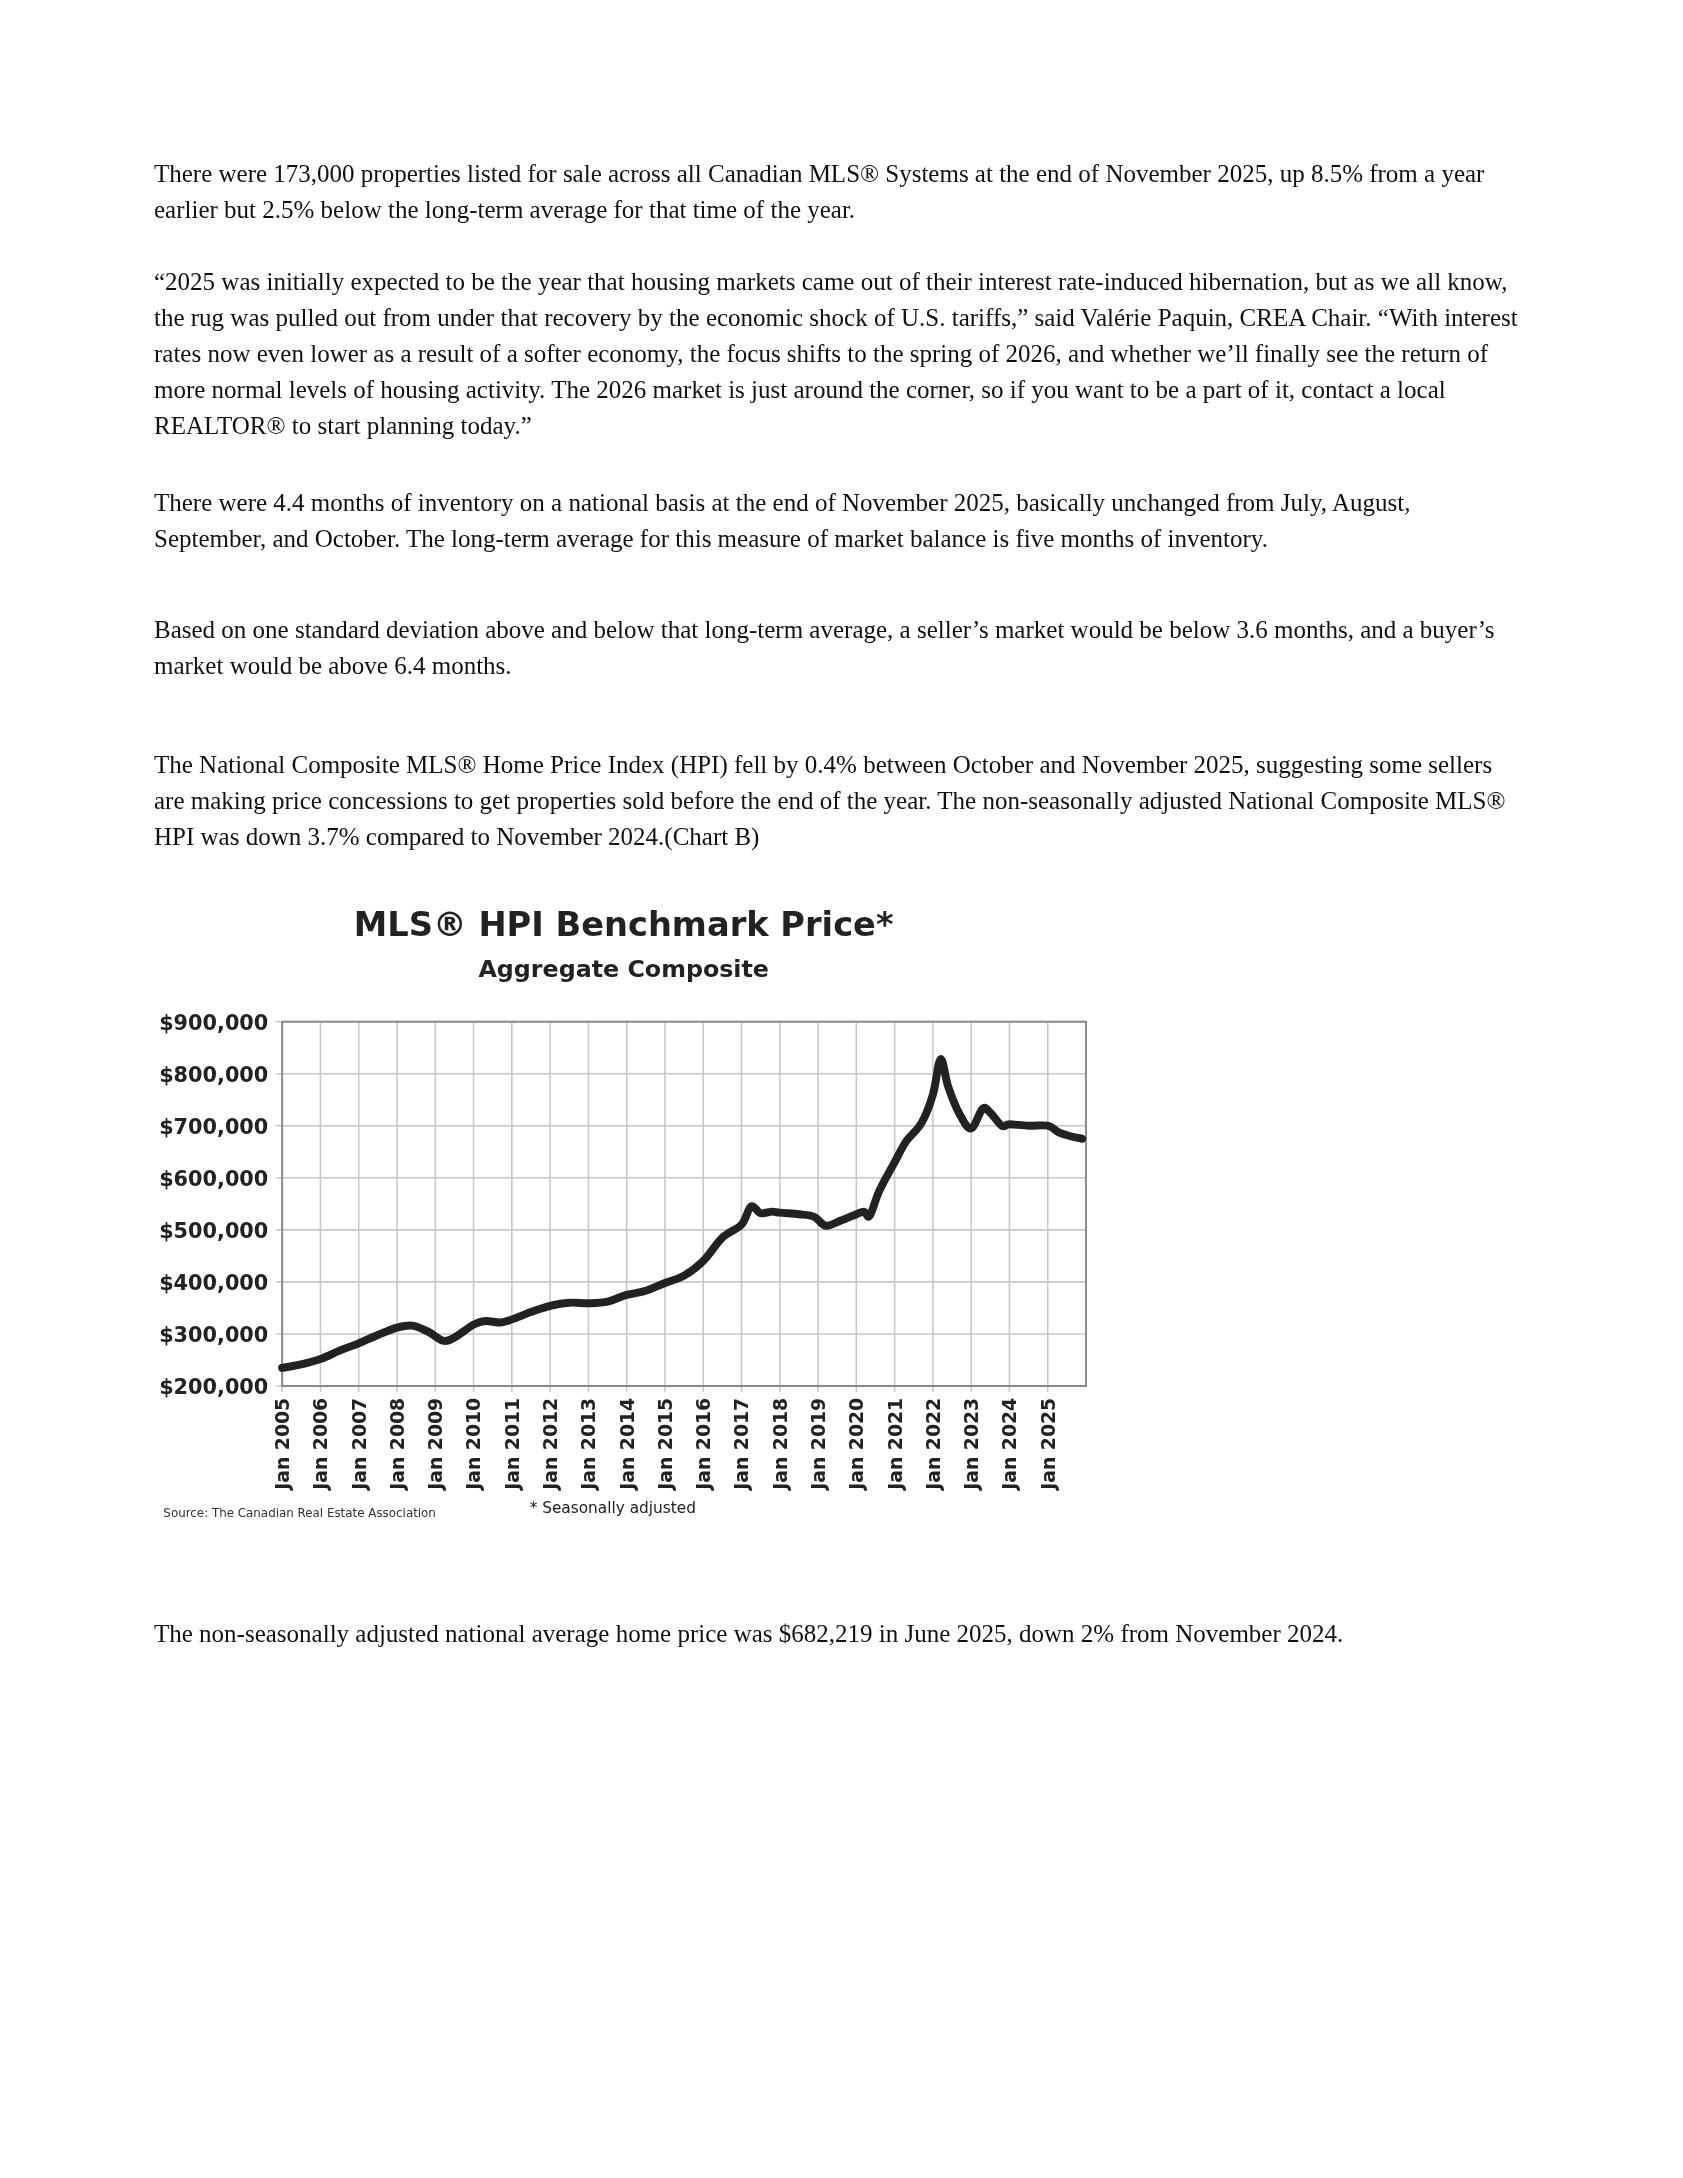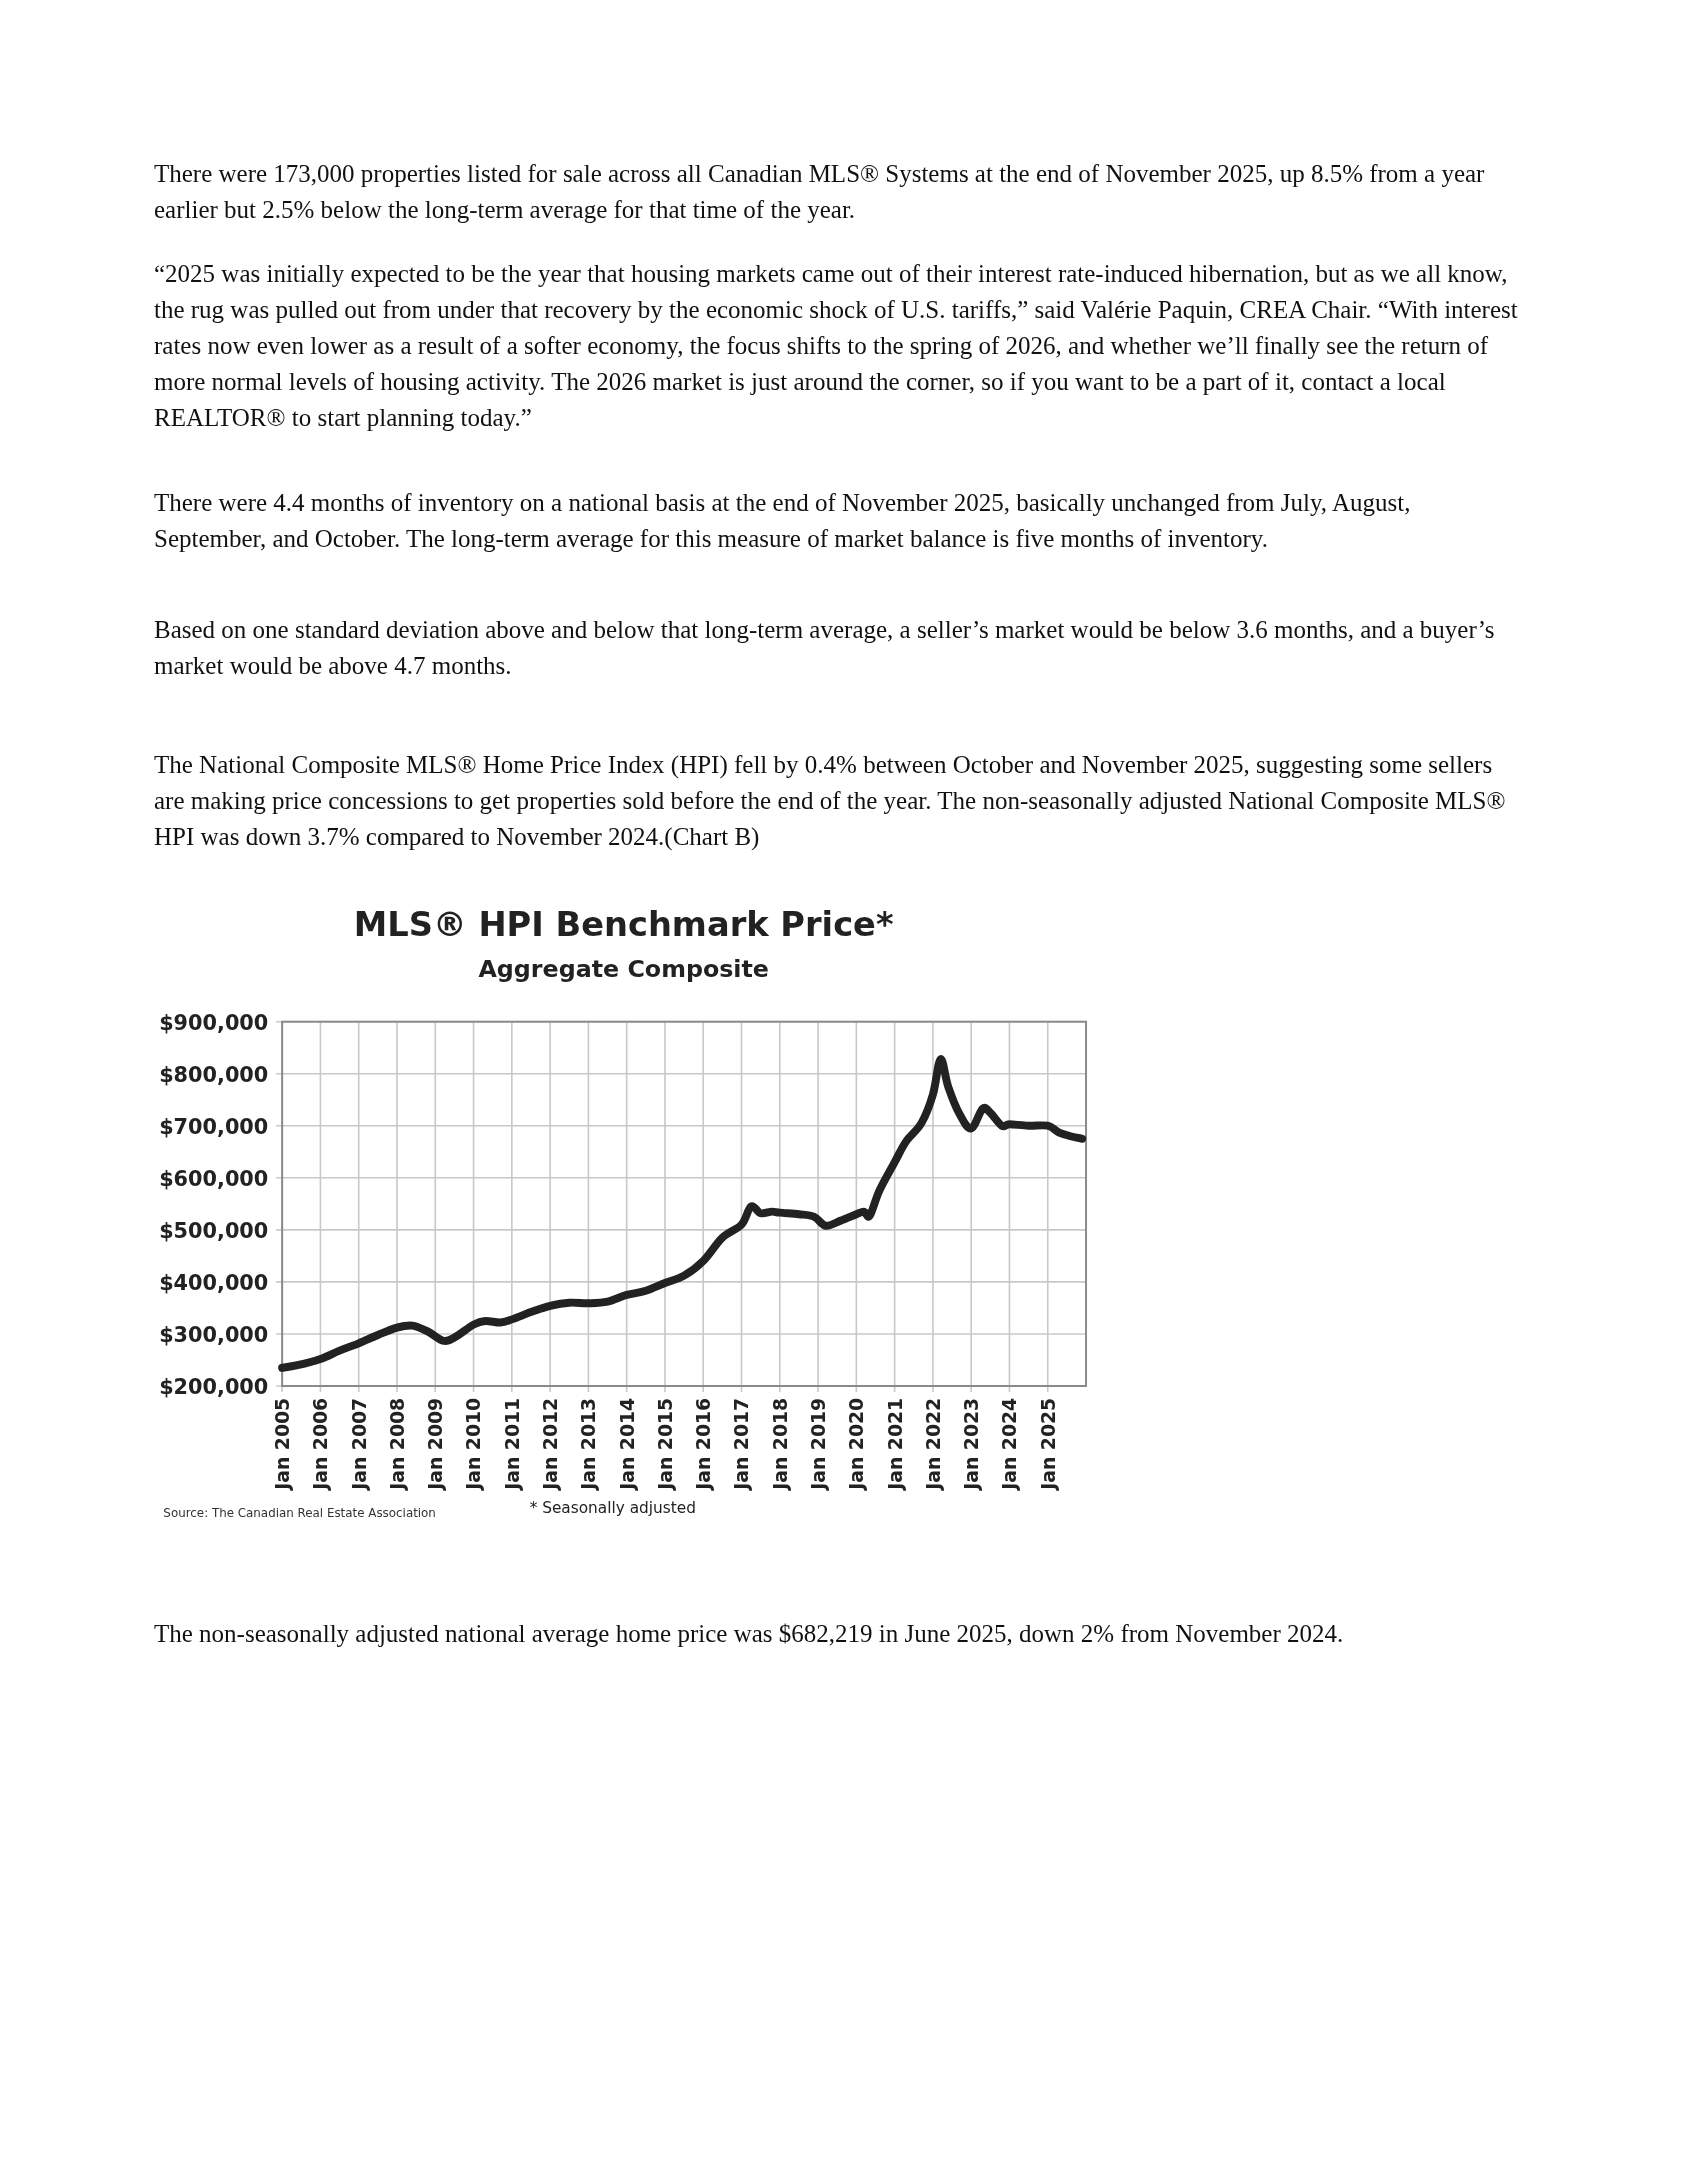--- a/index.html
+++ b/index.html
@@ -3,36 +3,36 @@
 <meta charset="utf-8">
 <style>
   html, body { margin: 0; padding: 0; background: #ffffff; }
   body { width: 1683px; height: 2178px; position: relative; font-family: "Liberation Sans", sans-serif; color: #111; }
   .para {
     position: absolute; left: 154px; width: 1366px;
     font-size: 25px; line-height: 36px; margin: 0;
     font-family: Liberation Serif, serif; color: #111;
   }
   #p1 { top: 156px; }
-  #p2 { top: 256px; }
+  #p2 { top: 264px; }
   #p3 { top: 485px; }
   #p4 { top: 612px; }
   #p5 { top: 703px; margin-top: 44px; }
   #p6 { top: 1616px; }
   .chart-wrap { position: absolute; left: 0; top: 0; width: 1683px; height: 1970px; pointer-events: none; }
   .chart-wrap svg { position: absolute; left: 0; top: 0; }
   .chart-title { font-family: "DejaVu Sans", sans-serif; font-weight: bold; }
 </style>
 </head>
 <body>
 
 <p class="para" id="p1">There were 173,000 properties listed for sale across all Canadian MLS® Systems at the end of November 2025, up 8.5% from a year earlier but 2.5% below the long-term average for that time of the year.</p>
 <p class="para" id="p2">“2025 was initially expected to be the year that housing markets came out of their interest rate-induced hibernation, but as we all know, the rug was pulled out from under that recovery by the economic shock of U.S. tariffs,” said Valérie Paquin, CREA Chair. “With interest rates now even lower as a result of a softer economy, the focus shifts to the spring of 2026, and whether we’ll finally see the return of more normal levels of housing activity. The 2026 market is just around the corner, so if you want to be a part of it, contact a local REALTOR® to start planning today.”</p>
 <p class="para" id="p3">There were 4.4 months of inventory on a national basis at the end of November 2025, basically unchanged from July, August, September, and October. The long-term average for this measure of market balance is five months of inventory.</p>
-<p class="para" id="p4">Based on one standard deviation above and below that long-term average, a seller’s market would be below 3.6 months, and a buyer’s market would be above 4.7 months.</p>
+<p class="para" id="p4">Based on one standard deviation above and below that long-term average, a seller’s market would be below 3.6 months, and a buyer’s market would be above 6.4 months.</p>
 <p class="para" id="p5">The National Composite MLS® Home Price Index (HPI) fell by 0.4% between October and November 2025, suggesting some sellers are making price concessions to get properties sold before the end of the year. The non-seasonally adjusted National Composite MLS® HPI was down 3.7% compared to November 2024.(Chart B)</p>
 
 <div class="chart-wrap">
   <svg id="chart-svg" width="1683" height="2178" viewBox="0 0 1700 2200" xmlns="http://www.w3.org/2000/svg">
     <text id="chart-title" class="chart-title" x="630" y="945" text-anchor="middle" font-size="34" fill="#222">MLS® HPI Benchmark Price*</text>
     <text id="chart-subtitle" class="chart-title" x="630" y="987" text-anchor="middle" font-size="24" fill="#222">Aggregate Composite</text>
     <g id="grid">
         <line x1="279" x2="1097" y1="1400" y2="1400" stroke="#c8c8c8" stroke-width="1.6"></line>
         <line x1="279" x2="1097" y1="1347.4285714285713" y2="1347.4285714285713" stroke="#c8c8c8" stroke-width="1.6"></line>
         <line x1="279" x2="1097" y1="1294.857142857143" y2="1294.857142857143" stroke="#c8c8c8" stroke-width="1.6"></line>

